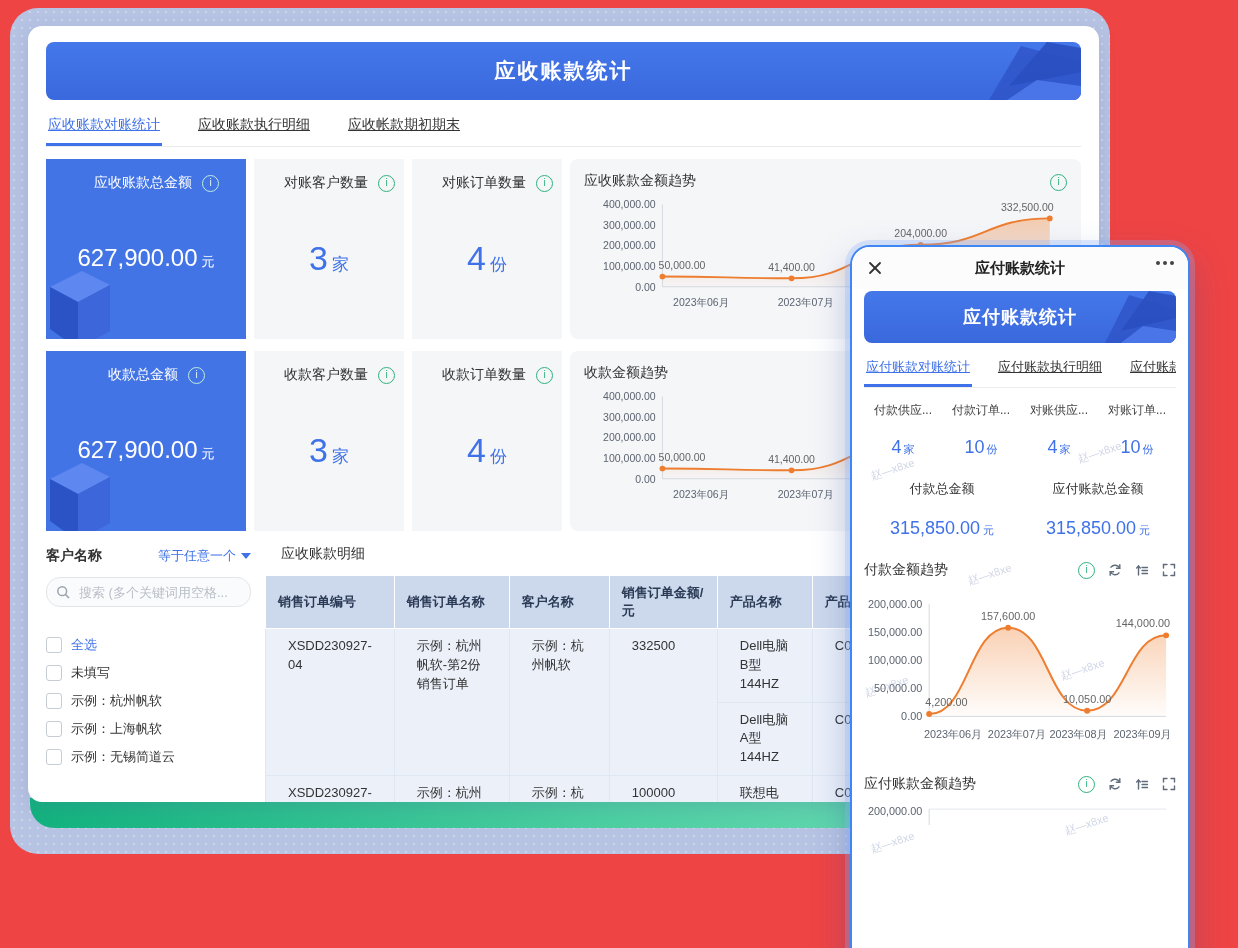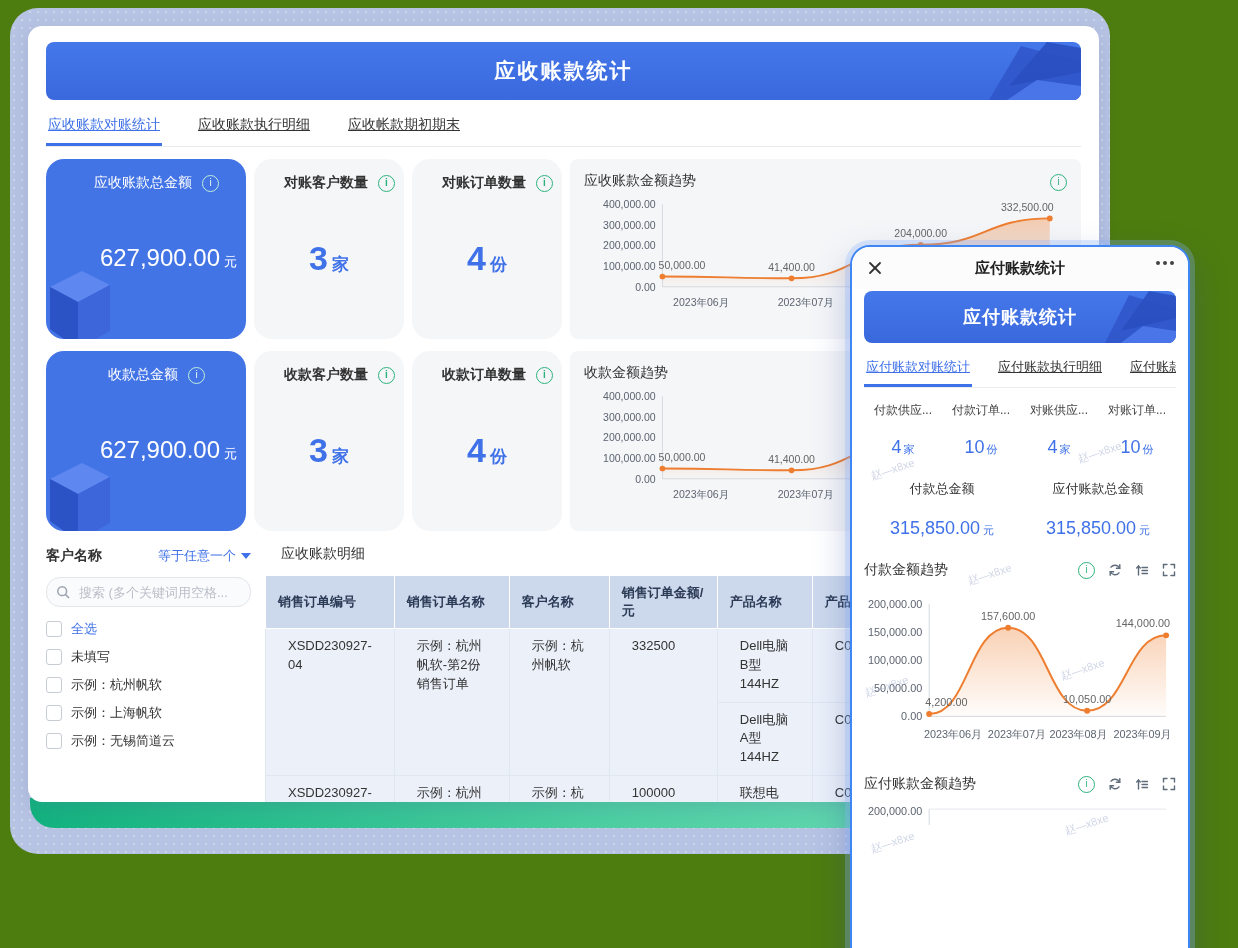--- a/index.html
+++ b/index.html
@@ -1,17 +1,17 @@
 <!DOCTYPE html>
 <html><head>
 <meta charset="utf-8">
 <style>
   html,body{margin:0;padding:0;background:#fff;}
   body{font-family:"Liberation Sans","DejaVu Sans",sans-serif;color:#333;}
-  .stage{position:relative;width:1238px;height:948px;overflow:hidden;background:#4d7c0f;}
+  .stage{position:relative;width:1238px;height:948px;overflow:hidden;background:#ef4444;}
 
   
   .frame{position:absolute;left:10px;top:8px;width:1100px;height:846px;border-radius:28px;
     background-color:#b7c3e3;
     background-image:radial-gradient(rgba(255,255,255,.30) 1px,transparent 1.3px);
     background-size:8px 8px;}
   .accent-bar{position:absolute;left:30px;top:798px;width:1070px;height:30px;
     border-radius:0 0 24px 24px;background:linear-gradient(90deg,#12b27e,#4ecfa2 55%,#74ddb9);}
 
   
@@ -21,28 +21,28 @@
   .banner{position:relative;height:58px;border-radius:8px;overflow:hidden;
     background:linear-gradient(180deg,#4478ea,#3a68dd);display:flex;align-items:center;justify-content:center;}
   .banner .title{color:#fff;font-size:21px;font-weight:bold;letter-spacing:2px;}
   .banner svg.decor{position:absolute;right:0;top:0;height:100%;}
 
   .tabs{display:flex;gap:34px;align-items:flex-end;height:42px;margin-top:4px;border-bottom:1px solid #ebebeb;}
   .tab{font-size:14px;color:#333;padding:0 2px 12px;cursor:pointer;white-space:nowrap;text-decoration:underline;}
   .tab.active{color:#3f71e8;border-bottom:3px solid #3f71e8;padding-bottom:9px;}
 
   .stats-row{display:flex;gap:8px;margin-top:12px;height:180px;}
-  .stat-card{background:#f5f6f8;border-radius:18px;position:relative;box-sizing:border-box;padding-left:21px;}
+  .stat-card{background:#f5f6f8;border-radius:0;position:relative;box-sizing:border-box;padding-left:21px;}
   .stat-card .head{display:flex;align-items:center;justify-content:center;gap:10px;padding-top:15px;}
   .stat-card .head .lbl{font-size:14px;color:#333;}
   .stat-card.blue{width:200px;background:#4374e6;overflow:hidden;}
   .stat-card.blue .lbl{color:#fff;}
-  .stat-card.small{width:150px;font-weight:bold;}
-  .stat-card .money{position:absolute;left:0;right:9px;top:55%;transform:translateY(-50%);
-    text-align:right;color:#fff;font-size:24px;}
+  .stat-card.small{width:150px;}
+  .stat-card .money{position:absolute;left:0;right:0;top:55%;transform:translateY(-50%);
+    text-align:center;color:#fff;font-size:24px;}
   .stat-card .money .unit{font-size:13px;margin-left:4px;}
   .stat-card .count{position:absolute;left:0;right:0;top:55%;transform:translateY(-50%);
     text-align:center;color:#3f71e8;font-size:34px;}
   .stat-card .count .unit{font-size:17px;margin-left:4px;}
   .cube{position:absolute;left:-6px;bottom:-10px;}
 
   .chart-card{flex:1;background:#f5f6f8;border-radius:8px;box-sizing:border-box;padding:12px 14px 0;position:relative;}
   .chart-card .chart-title{font-size:14px;color:#333;}
   .chart-card .info{position:absolute;right:14px;top:12px;}
 
@@ -63,21 +63,21 @@
   .caret{width:0;height:0;border-left:5px solid transparent;border-right:5px solid transparent;border-top:6px solid #3f71e8;}
   .searchbox{margin-top:10px;height:30px;border:1px solid #e3e5e9;background:#fafbfc;border-radius:14px;
     display:flex;align-items:center;padding:0 9px;gap:7px;box-sizing:border-box;}
   .searchbox input{border:none;outline:none;background:transparent;font-size:13px;color:#333;width:150px;
     font-family:"Liberation Sans","DejaVu Sans",sans-serif;}
   .searchbox input::placeholder{color:#b9bec7;}
   .opt{display:flex;align-items:center;gap:9px;height:28px;cursor:pointer;}
   .opt .box{width:14px;height:14px;border:1px solid #c6cbd4;border-radius:3px;background:#fff;flex:none;}
   .opt .lab{font-size:13px;color:#333;}
   .opt.hl .lab{color:#3f71e8;}
-  .opts{margin-top:8px;}
+  .opts{margin-top:24px;}
 
   .table-col{flex:1;min-width:0;}
   .table-title{font-size:14px;color:#333;height:22px;margin-left:16px;}
   table.detail{border-collapse:collapse;margin-top:8px;table-layout:fixed;}
   table.detail th{background:#ccd8ec;color:#2b3a55;font-size:13px;font-weight:bold;text-align:left;
     padding:8px 12px;border:1px solid #fff;height:16px;}
   table.detail td{background:#ebf0f9;font-size:13px;color:#333;padding:8px 22px;border:1px solid #dfe7f3;
     vertical-align:top;line-height:1.45;}
 
   

